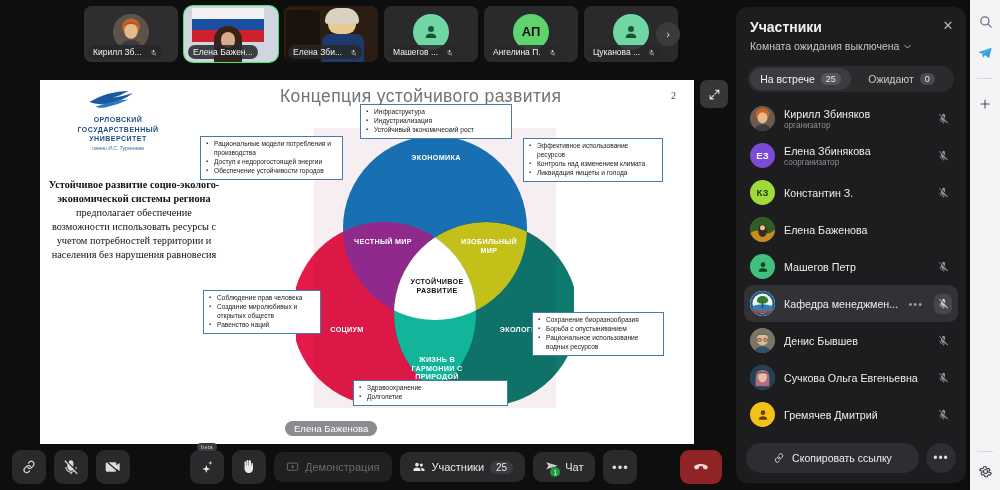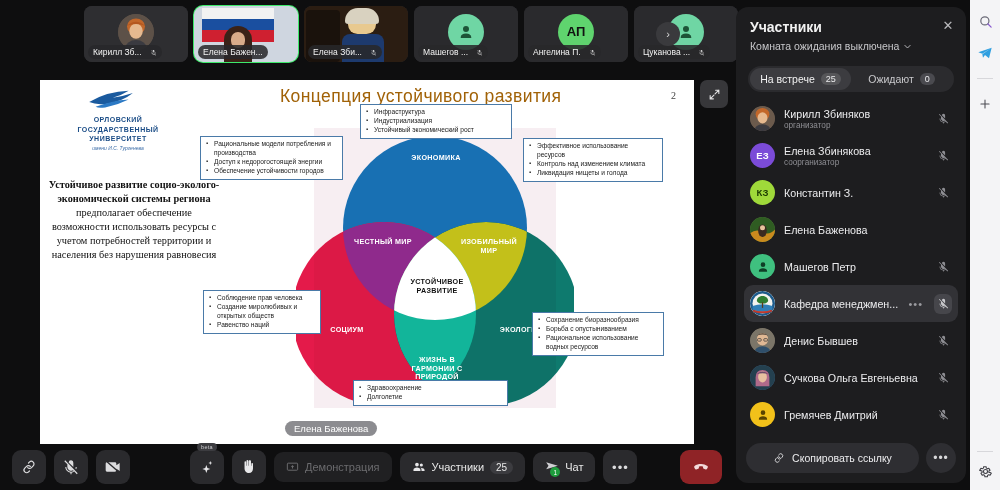--- a/index.html
+++ b/index.html
@@ -18,21 +18,21 @@
   
   .thumbstrip {
     position: relative;
     height: 68px; flex: 0 0 68px;
     display: flex; align-items: center; gap: 6px;
     padding: 6px 0 6px 84px;
     background: #0e0e0f;
   }
   .thumb {
     position: relative;
-    width: 104px; height: 56px;
+    width: 94px; height: 56px;
     border-radius: 8px;
     background: #2a2a2d;
     overflow: hidden;
     flex: 0 0 auto;
   }
   .thumb.active { outline: 2px solid #3ee96b; outline-offset: -1px; border-radius: 9px; }
   .thumb .vidbg { position: absolute; inset: 0; }
   .thumb .namechip {
     position: absolute; left: 4px; bottom: 3px;
     display: flex; align-items: center; gap: 8px;
@@ -82,21 +82,21 @@
     padding: 2px 9px; border-radius: 10px;
   }
 
   
   .logo-wrap { position: absolute; left: 18px; top: 8px; width: 120px; text-align: center; }
   .logo-bird { width: 64px; height: 26px; display:block; margin: 0 auto 1px; }
   .logo-l1 { font-size: 7px; letter-spacing: .5px; color: #1a4c86; font-weight: 700; line-height: 9.5px; }
   .logo-l2 { font-size: 5px; color: #3a6ca8; margin-top: 1px; font-style: italic; }
   .slide-title {
     position: absolute; left: 240px; top: 6px;
-    font-size: 17.5px; color: #a16207; white-space: nowrap;
+    font-size: 17.5px; color: #737373; white-space: nowrap;
     letter-spacing: .4px;
   }
   .slide-num { position: absolute; right: 18px; top: 10px; font-size: 10px; color: #444; font-family: "Liberation Serif", serif; }
 
   .left-text {
     position: absolute; left: 8px; top: 98px; width: 172px;
     text-align: center; font-family: "Liberation Serif", serif;
     font-size: 10.3px; line-height: 14px; color: #111;
   }
   .left-text b { font-weight: 700; }

